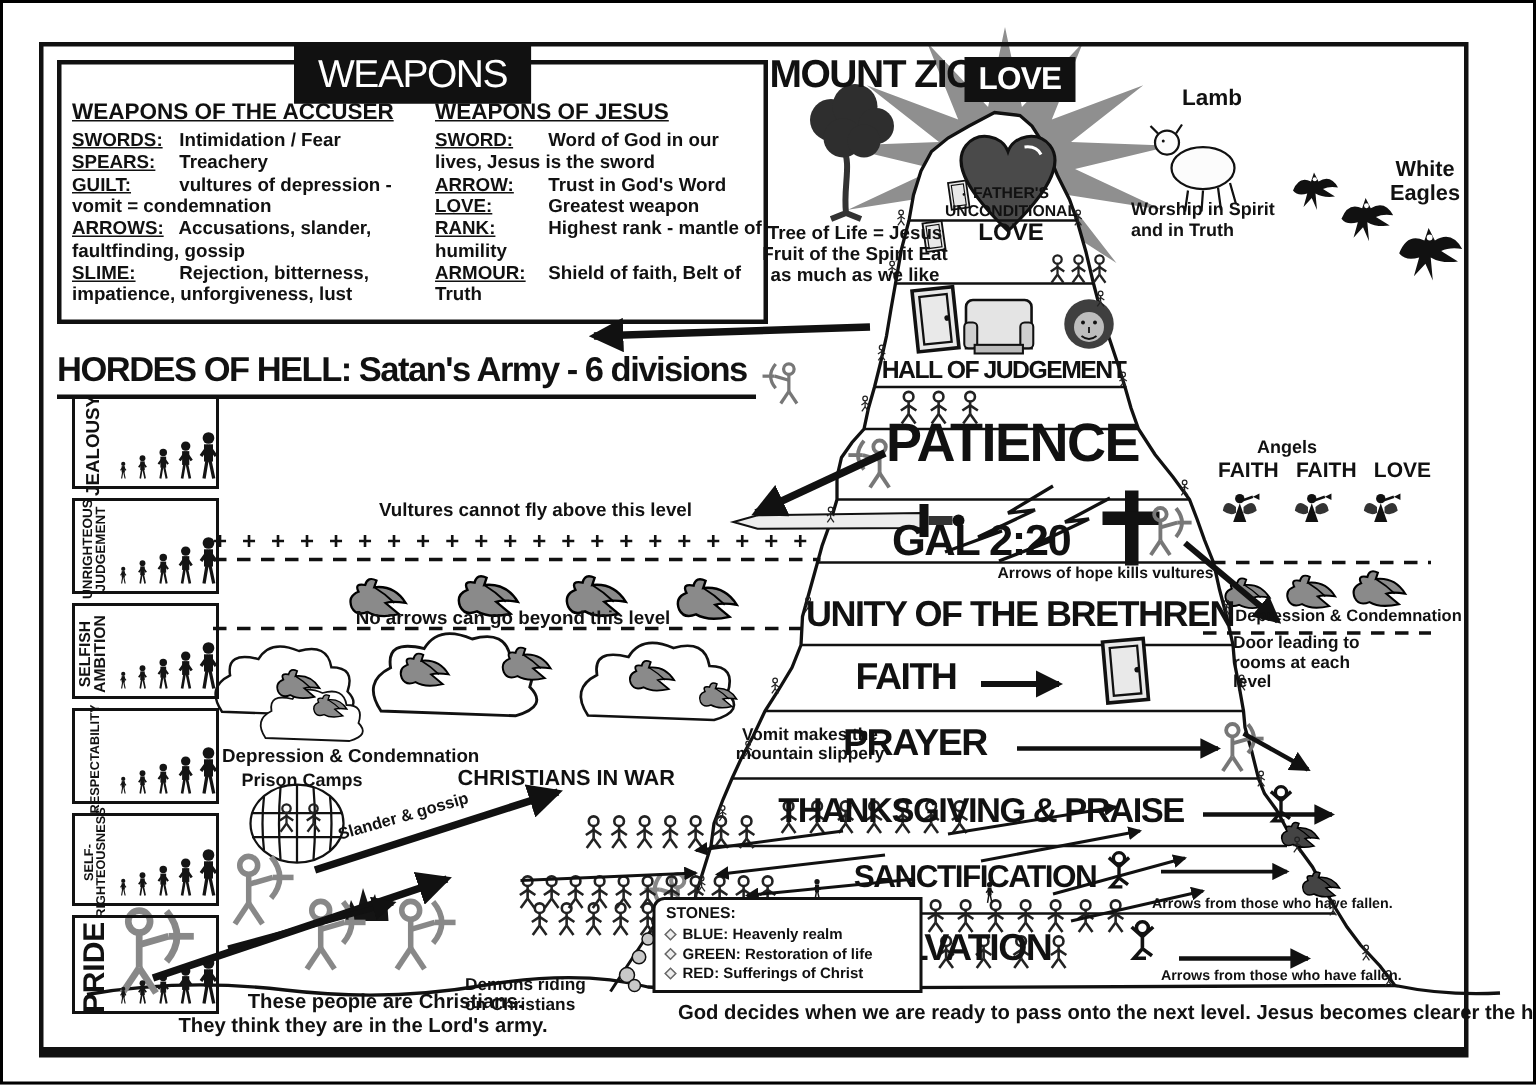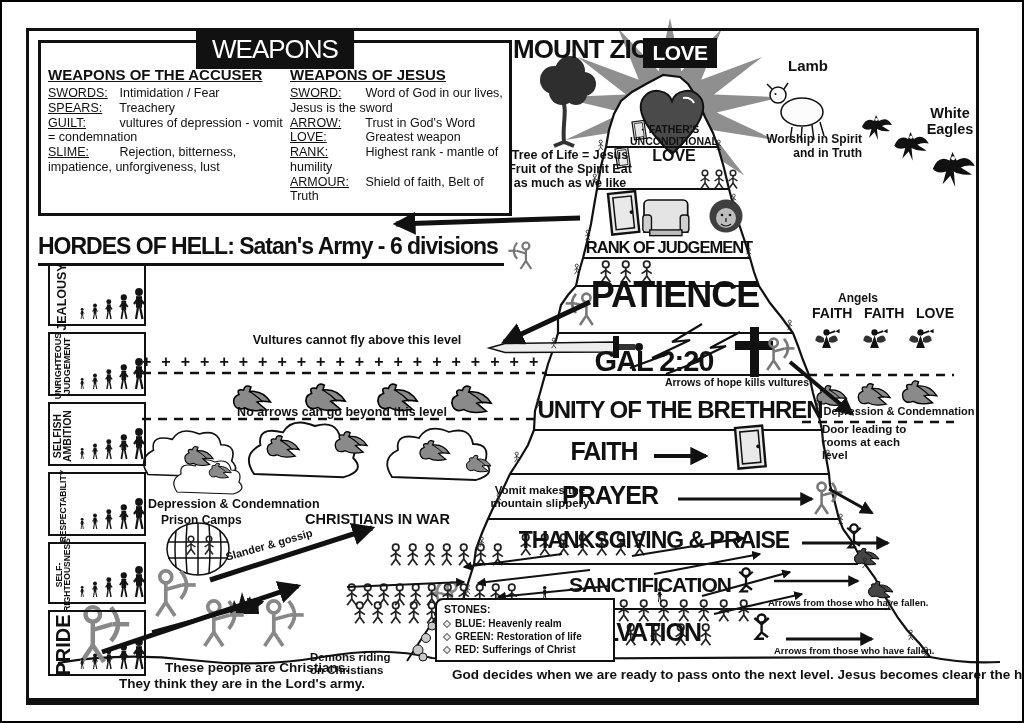--- a/index.html
+++ b/index.html
@@ -9,21 +9,21 @@
 #art{position:absolute;left:0;top:0}
 #frame{position:absolute;left:24px;top:26px;width:953px;height:677px;border:3px solid #111;border-bottom-width:7px;pointer-events:none}
 .t{position:absolute;font-weight:bold;white-space:nowrap;line-height:1.05;color:#111}
 .c{transform:translateX(-50%)}
 .w{white-space:normal}
 .lvl{position:absolute;transform:translateX(-50%);font-weight:bold;letter-spacing:-1px;white-space:nowrap;line-height:1}
 #wbox{position:absolute;left:36px;top:38px;width:474px;height:176px;border:3px solid #111}
 #wtitle{position:absolute;left:273px;top:28px;transform:translateX(-50%);background:#111;color:#fff;
   font-weight:normal;font-size:26px;padding:2px 14px;letter-spacing:-1px;border:2px solid #111}
 .whead{position:absolute;font-weight:bold;font-size:15px;text-decoration:underline;white-space:nowrap}
-.wlist{position:absolute;font-weight:normal;font-size:12.5px;line-height:1.18}
+.wlist{position:absolute;font-weight:bold;font-size:12.5px;line-height:1.18}
 .wterm{display:inline-block;text-decoration:underline}
 #htitle{position:absolute;left:36px;top:231px;width:466px;font-weight:bold;font-size:23px;letter-spacing:-1px;
   border-bottom:3px solid #111;padding-bottom:3px;white-space:nowrap}
 .divbox{position:absolute;left:46px;width:98px;border:2.5px solid #111}
 .vl{position:absolute;transform:rotate(-90deg);display:flex;align-items:center;justify-content:center;
   text-align:center;font-weight:bold;line-height:.95;height:26px}
 #stones{position:absolute;left:433px;top:596px;width:180px;height:64px;background:#fff;border:2px solid #111;
   border-radius:8px 0 0 0;padding:3px 7px;font-size:10px;font-weight:bold;line-height:1.32}
 .dia{display:inline-block;width:6px;height:6px;border:1px solid #666;background:#eee;transform:rotate(45deg);margin:0 5px 0 0}
 #plusrow{position:absolute;left:140px;top:351px;width:416px;overflow:hidden;font-weight:bold;font-size:16px;letter-spacing:10px;white-space:nowrap}
@@ -376,39 +376,40 @@
 
 <div id="frame"></div>
 
 <div id="wbox"></div>
 <div id="wtitle">WEAPONS</div>
 <div class="whead" style="left:46px;top:64px">WEAPONS OF THE ACCUSER</div>
 <div class="wlist" style="left:46px;top:84px;width:238px">
   <div><span class="wterm" style="min-width:68px">SWORDS:</span> <span>Intimidation / Fear</span></div>
   <div><span class="wterm" style="min-width:68px">SPEARS:</span> <span>Treachery</span></div>
   <div><span class="wterm" style="min-width:68px">GUILT:</span> <span>vultures of depression - vomit = condemnation</span></div>
+  <div><span class="wterm" style="min-width:68px">ARROWS:</span> <span>Accusations, slander, faultfinding, gossip</span></div>
   <div><span class="wterm" style="min-width:68px">SLIME:</span> <span>Rejection, bitterness, impatience, unforgiveness, lust</span></div>
 </div>
 <div class="whead" style="left:288px;top:64px">WEAPONS OF JESUS</div>
 <div class="wlist" style="left:288px;top:84px;width:218px">
   <div><span class="wterm" style="min-width:72px">SWORD:</span> <span>Word of God in our lives, Jesus is the sword</span></div>
   <div><span class="wterm" style="min-width:72px">ARROW:</span> <span>Trust in God's Word</span></div>
   <div><span class="wterm" style="min-width:72px">LOVE:</span> <span>Greatest weapon</span></div>
   <div><span class="wterm" style="min-width:72px">RANK:</span> <span>Highest rank - mantle of humility</span></div>
   <div><span class="wterm" style="min-width:72px">ARMOUR:</span> <span>Shield of faith, Belt of Truth</span></div>
 </div>
 
 <div class="t" style="left:511px;top:34px;font-size:26px;letter-spacing:-1px">MOUNT ZION</div>
 <div class="t" style="left:641px;top:36px;width:74px;height:30px;background:#111;color:#fff;font-size:21px;display:flex;align-items:center;justify-content:center;letter-spacing:-0.5px">LOVE</div>
 <div class="t c" style="left:672px;top:122px;font-size:10.5px;text-align:center">FATHER'S</div>
 <div class="t c" style="left:672px;top:134px;font-size:10.5px;text-align:center">UNCONDITIONAL</div>
 <div class="t c" style="left:672px;top:146px;font-size:16px;text-align:center">LOVE</div>
 <div class="t w" style="left:506px;top:146px;width:124px;font-size:12.5px;text-align:center;line-height:1.13">Tree of Life = Jesus Fruit of the Spirit Eat as much as we like</div>
 <div class="t" style="left:786px;top:56px;font-size:15px">Lamb</div>
-<div class="t w" style="left:752px;top:131px;width:108px;font-size:12px;text-align:right;line-height:1.15">Worship in Spirit and in Truth</div>
+<div class="t w" style="left:752px;top:131px;width:108px;font-size:12px;text-align:left;line-height:1.15">Worship in Spirit and in Truth</div>
 <div class="t w" style="left:912px;top:104px;width:72px;font-size:14.5px;text-align:center;line-height:1.1">White Eagles</div>
 
 <div id="htitle">HORDES OF HELL:  Satan's Army - 6 divisions</div>
 <div class="divbox" style="top:262px;height:62px">
   <div class="vl" style="left:-18px;top:18px;width:62px;font-size:12.5px">JEALOUSY</div>
     </div>
 <div class="divbox" style="top:330px;height:64px">
   <div class="vl" style="left:-19px;top:19px;width:64px;font-size:9px">UNRIGHTEOUS JUDGEMENT</div>
     </div>
 <div class="divbox" style="top:400px;height:64px">
@@ -417,21 +418,21 @@
 <div class="divbox" style="top:470px;height:64px">
   <div class="vl" style="left:-19px;top:19px;width:64px;font-size:8.5px">RESPECTABILITY</div>
     </div>
 <div class="divbox" style="top:540px;height:62px">
   <div class="vl" style="left:-18px;top:18px;width:62px;font-size:8.5px">SELF-RIGHTEOUSNESS</div>
     </div>
 <div class="divbox" style="top:608px;height:66px">
   <div class="vl" style="left:-20px;top:20px;width:66px;font-size:20px">PRIDE</div>
     </div>
 
-<div class="lvl" style="left:667px;top:237px;font-size:16.5px">RANK OF JUDGEMENT</div>
+<div class="lvl" style="left:667px;top:237px;font-size:16.5px">HALL OF JUDGEMENT</div>
 <div class="lvl" style="left:673px;top:275px;font-size:36px">PATIENCE</div>
 <div class="lvl" style="left:652px;top:345px;font-size:29px">GAL 2:20</div>
 <div class="lvl" style="left:678px;top:396px;font-size:24px">UNITY OF THE BRETHREN</div>
 <div class="lvl" style="left:602px;top:437px;font-size:25px">FAITH</div>
 <div class="lvl" style="left:608px;top:481px;font-size:25px">PRAYER</div>
 <div class="lvl" style="left:652px;top:527px;font-size:23px">THANKSGIVING &amp; PRAISE</div>
 <div class="lvl" style="left:648px;top:572px;font-size:21px">SANCTIFICATION</div>
 <div class="lvl" style="left:634px;top:618px;font-size:25px">SALVATION</div>
 
 <div class="t c" style="left:355px;top:332px;font-size:12.5px">Vultures cannot fly above this level</div>

